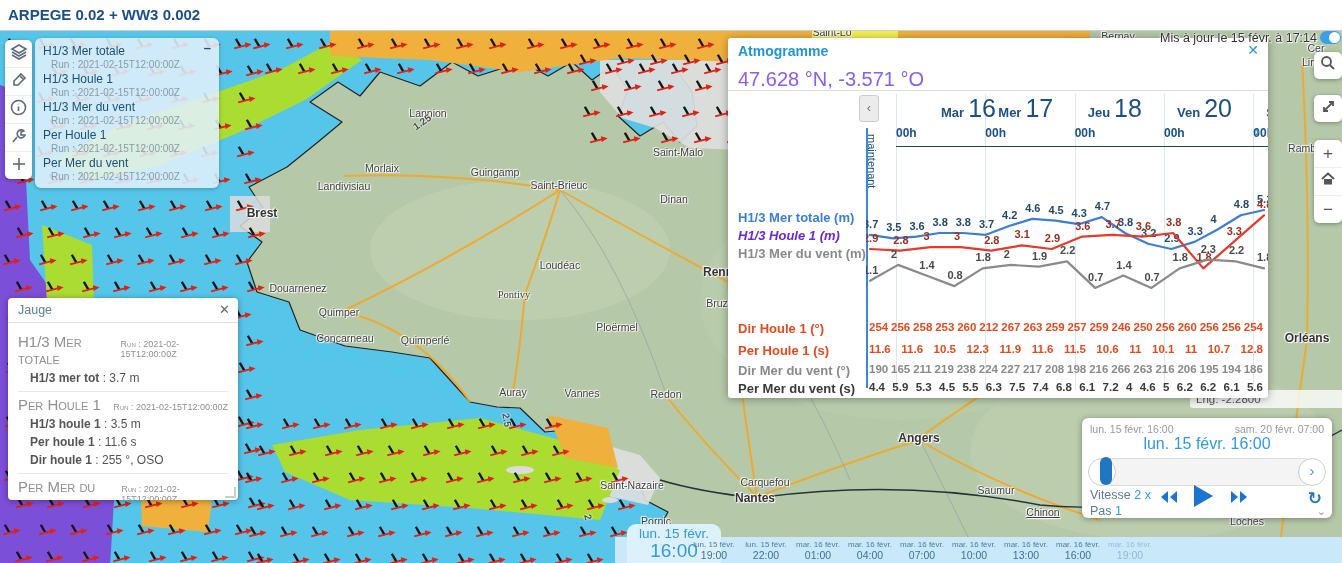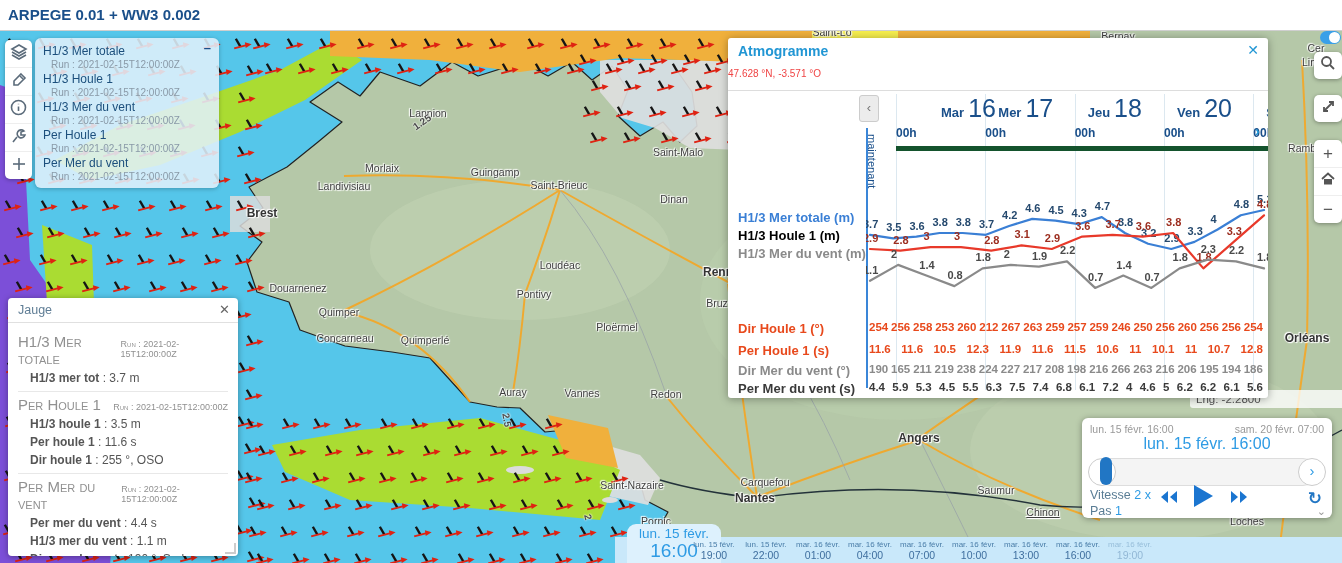--- a/index.html
+++ b/index.html
@@ -29,21 +29,21 @@
   .tool-btn:last-child{border-bottom:none;}
   .tool-btn svg{stroke:#5b6b7a;fill:none;stroke-width:1.6;}
   
   #layers-panel{position:absolute;left:35px;top:38px;width:168px;background:rgba(224,240,250,.88);
         border-radius:6px;box-shadow:0 1px 4px rgba(0,0,0,.25);padding:4px 8px 6px 8px;z-index:14;}
   #layers-panel .min{position:absolute;right:8px;top:2px;color:#1a4f8a;font-weight:bold;cursor:pointer;font-size:13px;}
   .layer-item{margin-top:2px;}
   .layer-name{font-size:12px;color:#1c4f7c;}
   .layer-run{font-size:10px;color:#8a9aa8;margin-left:8px;margin-top:1px;}
   
-  #gauge-panel{position:absolute;left:8px;top:298px;width:230px;height:258px;background:#fff;border-radius:4px;
+  #gauge-panel{position:absolute;left:8px;top:298px;width:230px;height:202px;background:#fff;border-radius:4px;
         box-shadow:0 1px 6px rgba(0,0,0,.35);z-index:16;overflow:hidden;}
   #gauge-header{height:24px;border-bottom:1px solid #e0e0e0;position:relative;}
   #gauge-header .t{position:absolute;left:10px;top:5px;font-size:12.5px;color:#5f7d95;}
   #gauge-header .x{position:absolute;right:8px;top:4px;font-size:13px;color:#666;font-weight:bold;cursor:pointer;}
   #gauge-body{padding:6px 10px 0 10px;}
   .g-sec{border-bottom:1px solid #e8e8e8;padding:4px 0 6px 0;}
   .g-sec:last-child{border-bottom:none;}
   .g-title{display:flex;justify-content:space-between;align-items:baseline;}
   .g-title .name{font-variant:small-caps;font-size:15px;color:#909090;}
   .g-title .run{font-variant:small-caps;font-size:9px;color:#909090;}
@@ -51,32 +51,32 @@
   .g-row b{font-weight:bold;}
   #gauge-resize{position:absolute;right:2px;bottom:2px;width:9px;height:9px;
         border-right:2px solid #ccc;border-bottom:2px solid #ccc;}
   
   #atmogram{position:absolute;left:728px;top:38px;width:540px;height:360px;background:#fff;border-radius:3px;
         box-shadow:0 1px 8px rgba(0,0,0,.35);z-index:18;overflow:hidden;}
   #atmo-header{position:absolute;left:0;top:0;right:0;height:25px;}
   #atmo-header .t{position:absolute;left:10px;top:5px;font-size:14px;font-weight:bold;color:#2196d4;}
   #atmo-header .x{position:absolute;right:9px;top:4px;font-size:14px;color:#2196d4;font-weight:bold;cursor:pointer;}
   #atmo-coords{position:absolute;left:0;top:25px;right:0;height:27px;border-bottom:1px solid #ddd;}
-  #atmo-coords span{position:absolute;left:0;top:5px;font-size:10px;color:#ef4444;}
+  #atmo-coords span{position:absolute;left:10px;top:5px;font-size:20px;color:#8b5cf6;}
   .vline{position:absolute;top:56px;bottom:8px;width:1px;background:#dce8f0;}
   #atmo-nowline{position:absolute;left:138px;top:90px;bottom:10px;width:2px;background:#3a86d8;z-index:2;}
   #atmo-prev{position:absolute;left:131px;top:57px;width:18px;height:25px;background:#ececec;border:1px solid #ccc;
         border-radius:3px;color:#777;font-size:13px;text-align:center;line-height:24px;cursor:pointer;z-index:3;}
   #atmo-next{position:absolute;left:527px;top:85px;color:#2196d4;font-size:14px;font-weight:bold;cursor:pointer;z-index:3;}
   #maintenant{position:absolute;left:138px;top:96px;writing-mode:vertical-rl;font-size:11px;color:#1a4f8a;z-index:3;}
   .day-cell{position:absolute;top:56px;height:32px;overflow:hidden;white-space:nowrap;}
   .day-cell .dn{font-size:13px;font-weight:bold;color:#1a4f8a;margin-left:13px;}
   .day-cell .dnum{font-size:25px;color:#1a4f8a;margin-left:4px;}
   .hour-cell{position:absolute;top:88px;height:20px;font-size:12px;font-weight:bold;color:#1a4f8a;
-        border-bottom:5px solid #14532d;}
+        border-bottom:1px solid #14532d;}
   #atmo-chart{position:absolute;left:138px;top:98px;z-index:2;}
   .atmo-legend{position:absolute;left:10px;font-size:13px;font-weight:bold;}
   .atmo-rowlabel{position:absolute;left:10px;font-size:13px;font-weight:bold;white-space:nowrap;}
   .atmo-rowvals{position:absolute;left:141px;width:394px;display:flex;justify-content:space-between;
         font-size:11.5px;font-weight:bold;z-index:2;}
   
   .mapctl{position:absolute;left:1314px;width:28px;background:#fff;border-radius:5px;
         box-shadow:0 1px 4px rgba(0,0,0,.35);z-index:15;text-align:center;}
   .mapctl .btn{height:27px;display:flex;align-items:center;justify-content:center;cursor:pointer;
         color:#555;font-size:17px;border-bottom:1px solid #eee;}
@@ -111,21 +111,21 @@
   .tl-entry .d{font-size:8px;color:#4a7da8;margin-top:3px;white-space:nowrap;}
   .tl-entry .t{font-size:10.5px;color:#3f6f9f;}
   .tl-entry.faded{opacity:.4;}
 </style>
 </head>
 <body>
 
 <div id="app">
 
   <div id="topbar">
-    <div class="title">ARPEGE 0.01 + WW3 0.002</div>
+    <div class="title">ARPEGE 0.02 + WW3 0.002</div>
   </div>
 
   <div id="map">
     <svg id="base-svg" width="1342" height="533" viewBox="0 30 1342 533">
 
       <rect x="0" y="30" width="1342" height="533" fill="#55c6ea"></rect>
 
       <path d="M0,85 L20,92 L26,180 L30,260 L58,300 L90,330 L104,420 L114,500 L110,567 L0,567 Z" fill="#7c4fd8"></path>
 
       <path d="M700,28 L1346,28 L1346,567 L663,567 L658,530 L668,512 L645,500 L640,482 L600,476 L572,460 L588,445 L566,430
@@ -1572,21 +1572,21 @@
         <div class="city" style="left: 1305px; top: 118px;">Rambo</div>
         <div class="city" style="left: 1316px; top: 18px;">Cer</div>
         <div class="city" style="left: 428px; top: 83px;">Lannion</div>
         <div class="city" style="left: 382px; top: 138px;">Morlaix</div>
         <div class="city" style="left: 344px; top: 156px;">Landivisiau</div>
         <div class="city" style="left: 495px; top: 142px;">Guingamp</div>
         <div class="city" style="left: 559px; top: 155px;">Saint-Brieuc</div>
         <div class="city" style="left: 674px; top: 169px;">Dinan</div>
         <div class="city" style="left: 678px; top: 122px;">Saint-Malo</div>
         <div class="city" style="left: 560px; top: 235px;">Loudéac</div>
-        <div class="city" style="left: 534px; top: 264px;">Pontivy</div>
+        <div class="city" style="left: 514px; top: 264px; font-family: Liberation Serif, serif;">Pontivy</div>
         <div class="city" style="left: 617px; top: 297px;">Ploërmel</div>
         <div class="city big" style="left: 262px; top: 183px;">Brest</div>
         <div class="city" style="left: 339px; top: 282px;">Quimper</div>
         <div class="city" style="left: 298px; top: 258px;">Douarnenez</div>
         <div class="city" style="left: 345px; top: 308px;">Concarneau</div>
         <div class="city" style="left: 425px; top: 310px;">Quimperlé</div>
         <div class="city big left-anchor" style="left: 703px; top: 242px;">Rennes</div>
         <div class="city" style="left: 717px; top: 273px;">Bruz</div>
         <div class="city" style="left: 666px; top: 364px; text-align: right;">Redon</div>
         <div class="city" style="left: 513px; top: 362px;">Auray</div>
@@ -1601,20 +1601,21 @@
         <div class="city" style="left: 656px; top: 491px;">Pornic</div>
         <div class="city" style="left: 1247px; top: 491px;">Loches</div>
       </div>
     <div id="contour-layer">
         <div class="contour" style="left: 422px; top: 92px; transform: translate(-50%, -50%) rotate(-35deg);">1.25</div>
         <div class="contour" style="left: 507px; top: 390px; transform: translate(-50%, -50%) rotate(80deg);">2.5</div>
         <div class="contour" style="left: 588px; top: 487px; transform: translate(-50%, -50%) rotate(75deg);">2</div>
       </div>
   </div>
 
+  <div id="updated">Mis à jour le 15 févr. à 17:14</div>
   <div id="update-toggle">
       <div class="knob"></div>
     </div>
   <div id="coord-badge">Lng: -2.2800</div>
 
   <div id="toolbar-left">
     <div class="tool-btn">
       <span><svg width="18" height="18" viewBox="0 0 18 18">
             <path d="M9 2 L16 6 L9 10 L2 6 Z"></path>
             <path d="M2 9 L9 13 L16 9"></path>
@@ -1788,21 +1789,21 @@
         <text x="222.1" y="144.9" fill="#4a4a4a" font-size="11" font-weight="bold" font-family="Liberation Sans, sans-serif">0.7</text>
         <text x="250.3" y="132.5" fill="#4a4a4a" font-size="11" font-weight="bold" font-family="Liberation Sans, sans-serif">1.4</text>
         <text x="278.4" y="144.9" fill="#4a4a4a" font-size="11" font-weight="bold" font-family="Liberation Sans, sans-serif">0.7</text>
         <text x="306.6" y="125.4" fill="#4a4a4a" font-size="11" font-weight="bold" font-family="Liberation Sans, sans-serif">1.8</text>
         <text x="334.7" y="116.6" fill="#4a4a4a" font-size="11" font-weight="bold" font-family="Liberation Sans, sans-serif">2.3</text>
         <text x="362.9" y="118.4" fill="#4a4a4a" font-size="11" font-weight="bold" font-family="Liberation Sans, sans-serif">2.2</text>
         <text x="391.0" y="125.4" fill="#4a4a4a" font-size="11" font-weight="bold" font-family="Liberation Sans, sans-serif">1.8</text>
       </svg>
     <div id="atmo-legends">
         <div class="atmo-legend" style="top: 172px; color: rgb(58, 127, 213);">H1/3 Mer totale (m)</div>
-        <div class="atmo-legend" style="top: 190px; color: #000000;">H1/3 Houle 1 (m)</div>
+        <div class="atmo-legend" style="top: 190px; color: #6d28d9; font-style: italic;">H1/3 Houle 1 (m)</div>
         <div class="atmo-legend" style="top: 208px; color: rgb(138, 138, 138);">H1/3 Mer du vent (m)</div>
       </div>
     <div id="atmo-rows">
         <div class="atmo-rowlabel" style="top: 283px; color: rgb(232, 73, 28);">Dir Houle 1 (°)</div>
         <div class="atmo-rowvals" style="top: 283px; color: rgb(232, 73, 28);">
           <span>254</span>
           <span>256</span>
           <span>258</span>
           <span>253</span>
           <span>260</span>

